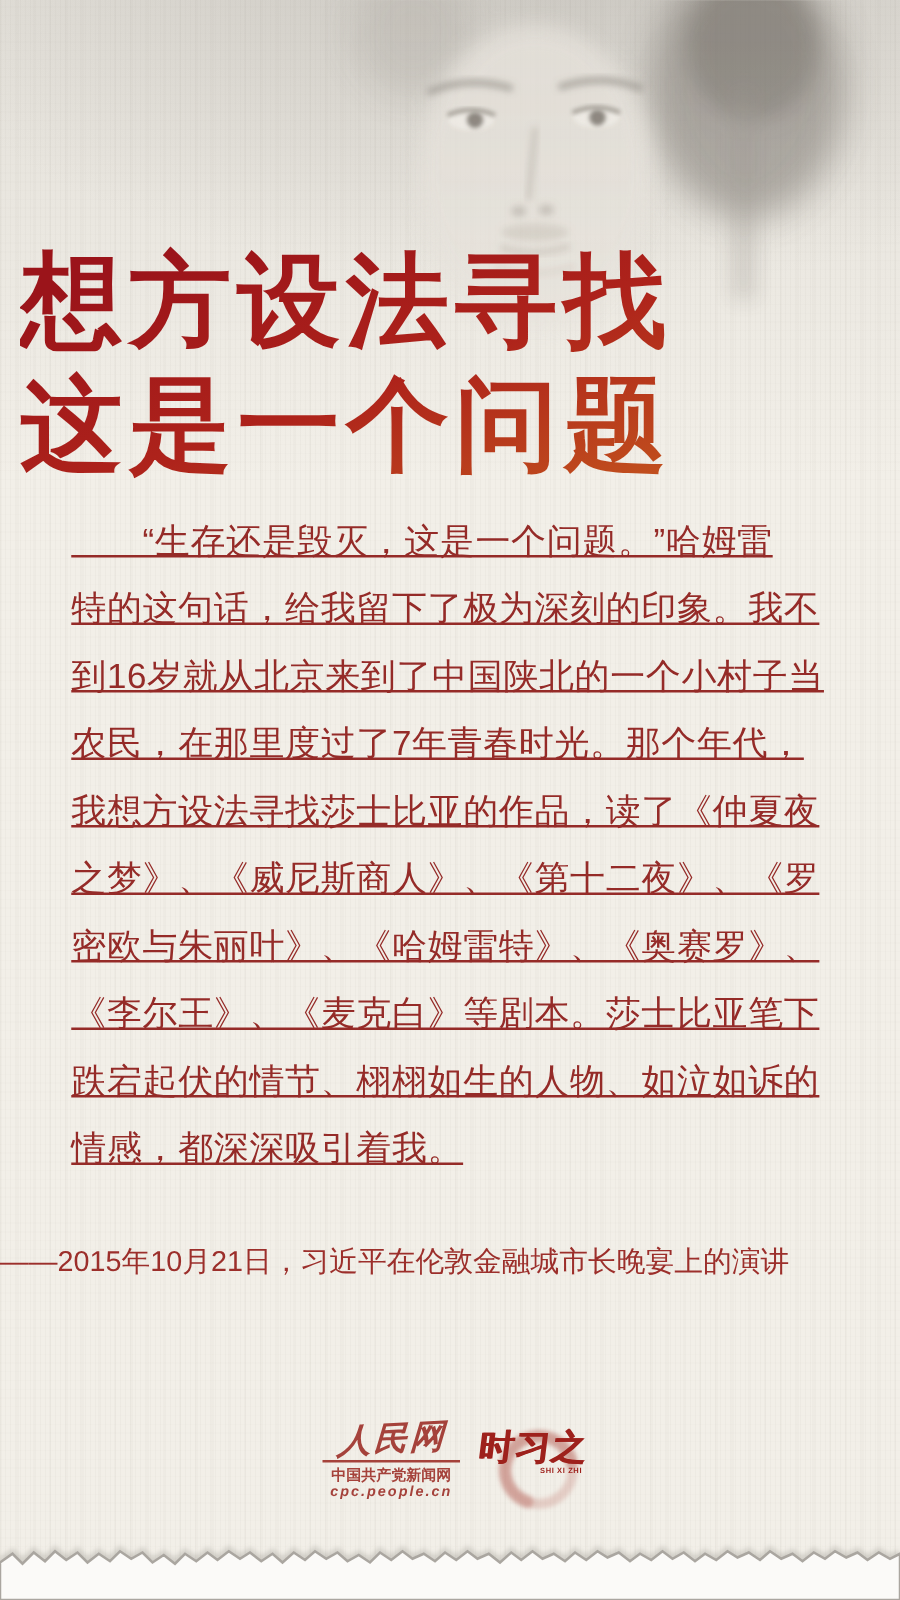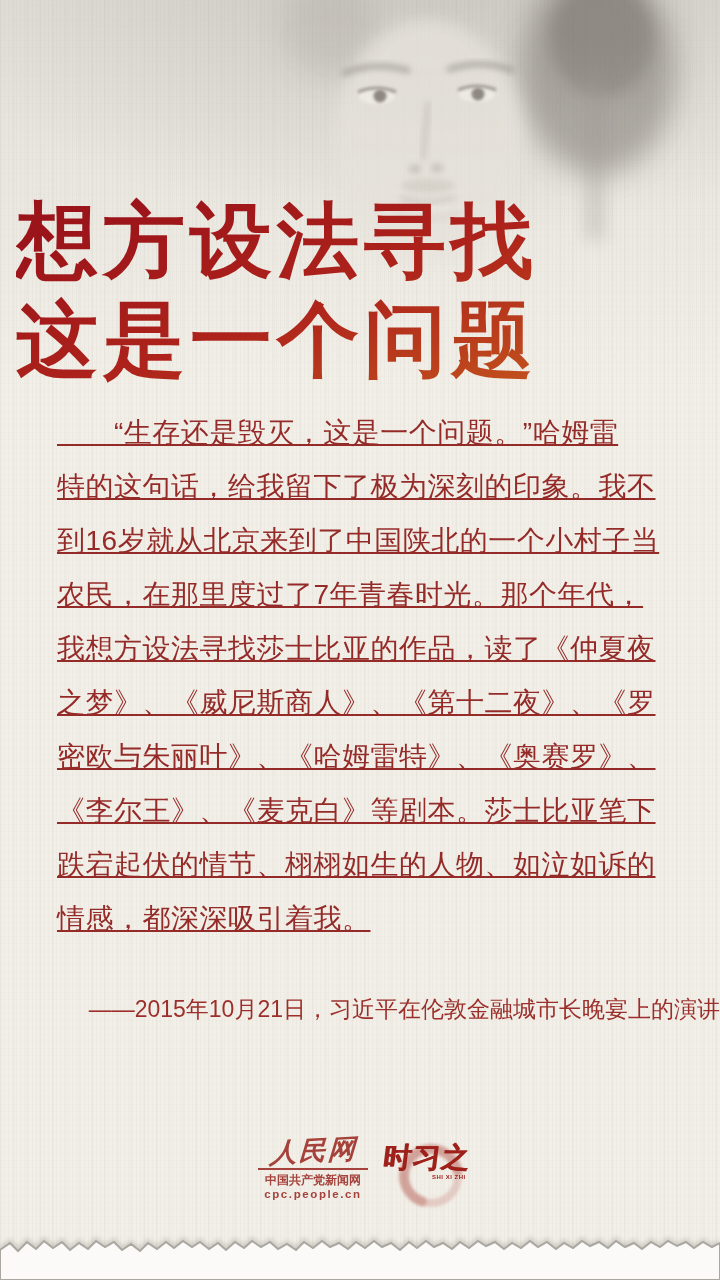--- a/index.html
+++ b/index.html
@@ -36,40 +36,40 @@
   .body-text{
     position:absolute;top:406px;left:57px;width:614px;
     font-size:28px;line-height:54px;
     color:#952b28;
     white-space:pre-line;
     letter-spacing:0.5px;
     text-decoration:underline;
   }
   .attribution{
     position:absolute;top:994px;left:0;width:720px;
-    text-align:right;
+    text-align:left;
     font-size:23px;line-height:30px;
     color:#9c2f2b;
   }
   
   .people-logo{
     position:absolute;left:258px;top:1136px;width:110px;
     text-align:center;color:#a5423b;
   }
   .people-script{
     display:inline-block;
     font-family:"Liberation Serif","DejaVu Serif",serif;
     font-style:italic;font-weight:700;
     font-size:27px;line-height:30px;
     transform:rotate(-3deg) skewX(-6deg);
     letter-spacing:2px;
   }
   .people-rule{height:2px;background:#a5423b;margin:2px 0 3px 0;border:0;}
   .people-name{font-size:12px;font-weight:700;line-height:14px;white-space:nowrap;}
-  .people-url{font-size:11.5px;font-weight:700;letter-spacing:1.6px;line-height:13px;margin-top:1px;white-space:nowrap;}
+  .people-url{font-size:11.5px;font-weight:700;letter-spacing:1.6px;line-height:13px;margin-top:1px;white-space:nowrap;font-style:italic;}
   .shixizhi{position:absolute;left:383px;top:1138px;width:100px;height:80px;}
   .shixizhi .ring{position:absolute;left:8px;top:2px;}
   .shixizhi .brand{
     position:absolute;left:0;top:6px;
     font-weight:900;font-size:28px;line-height:28px;
     color:#9e211c;letter-spacing:1px;
     transform:skewX(-7deg);
     white-space:nowrap;
     text-shadow:1px 0 0 #9e211c;
   }

